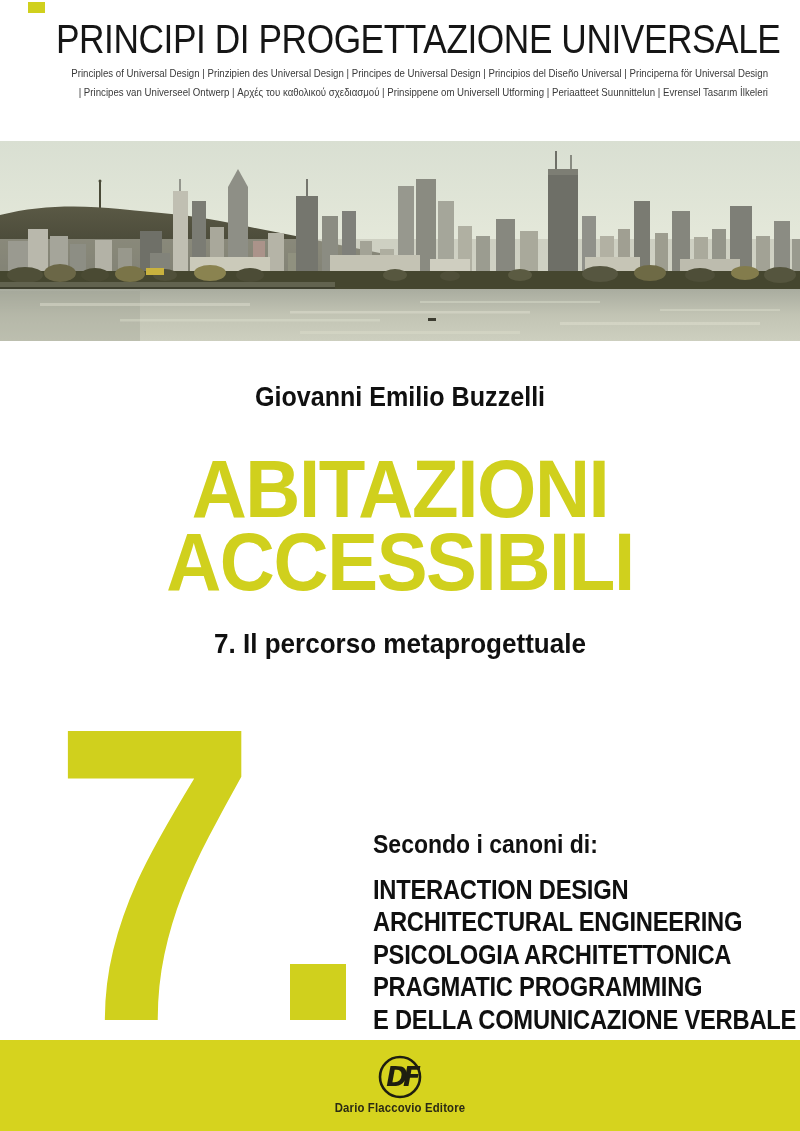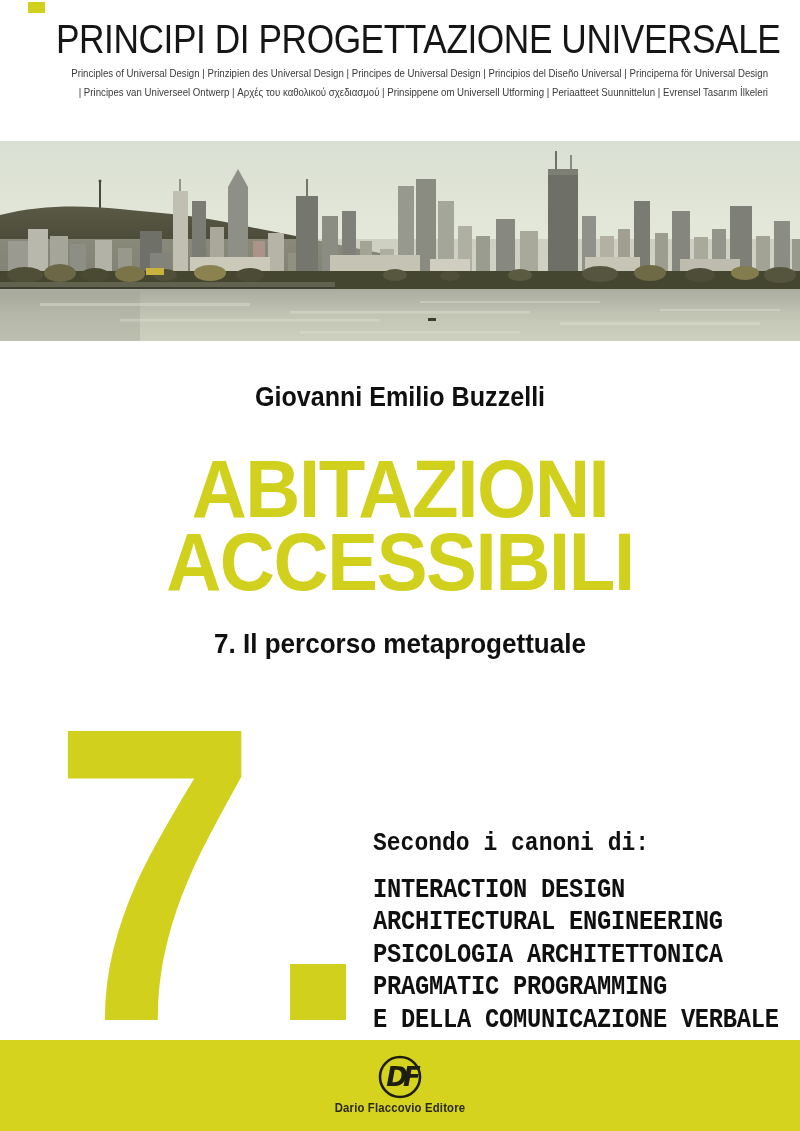--- a/index.html
+++ b/index.html
@@ -49,21 +49,21 @@
     font-size:420px;line-height:361px;font-weight:bold;
     color:var(--accent,#d0d01d);
     transform:scaleX(0.88);transform-origin:0 0;
     white-space:nowrap;
   }
   .num-period{
     position:absolute;left:290px;top:964px;width:56px;height:56px;
     background:var(--accent,#d0d01d);
     font-size:0;overflow:hidden;
   }
-  .canons{position:absolute;left:373px;top:830px;width:420px;font-family:Liberation Mono, monospace;}
+  .canons{position:absolute;left:373px;top:830px;width:420px;}
   .canons-heading{
     font-size:25px;font-weight:bold;color:#101010;line-height:28px;
     transform:scaleX(0.92);transform-origin:0 0;
     margin-bottom:16px;white-space:nowrap;
   }
   .canons-list{
     font-size:27px;font-weight:bold;color:#101010;line-height:32.4px;
     letter-spacing:-0.3px;
     transform:scaleX(0.88);transform-origin:0 0;
     white-space:nowrap;

